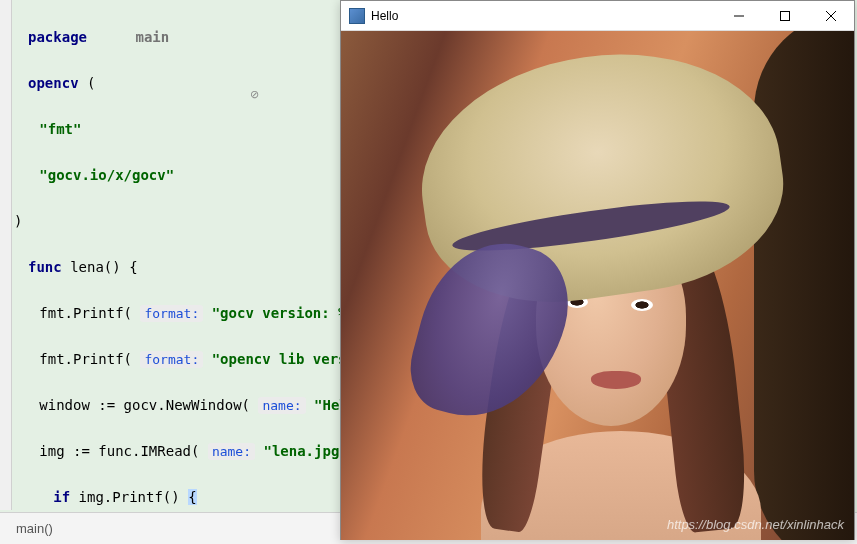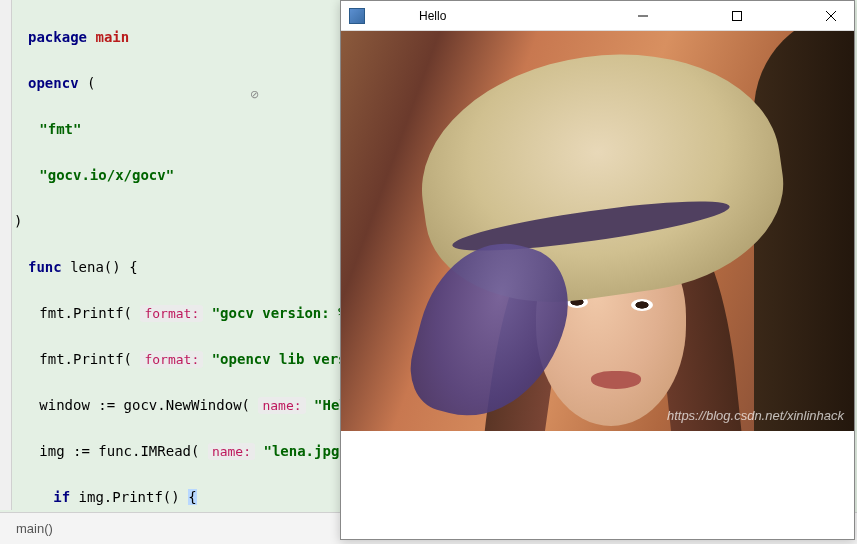--- a/index.html
+++ b/index.html
@@ -27,26 +27,26 @@
       background: #f0f0f0;
       border-right: 1px solid #d0d0d0;
     }
     .code-area {
       padding-left: 14px;
       padding-top: 3px;
       line-height: 23px;
       white-space: pre;
     }
     .kw { color: #000080; font-weight: bold; margin-left: 14px; }
-    .pkg { color: #b91c1c; font-weight: bold; }
+    .pkg { color: #737373; font-weight: bold; margin-left: 40px; }
     .str { color: #006400; font-weight: bold; }
     .ident { color: #000; }
     .hint {
       background: #ebebeb;
-      color: #be185d;
+      color: #1d4ed8;
       font-style: normal;
       border-radius: 3px;
       padding: 1px 4px;
       font-size: 13px;
     }
     .brace-highlight {
       background: #b8d8ff;
     }
     .footer {
       position: absolute;
@@ -76,21 +76,20 @@
       box-shadow: 0 2px 10px rgba(0,0,0,0.2);
     }
     .titlebar {
       height: 30px;
       background: #fff;
       display: flex;
       align-items: center;
       border-bottom: 1px solid #ddd;
       font-family: 'Segoe UI', sans-serif;
       font-size: 12px;
-      gap: 48px;
     }
     .titlebar-icon {
       width: 16px;
       height: 16px;
       margin-left: 8px;
       margin-right: 6px;
       background: linear-gradient(135deg,#5b8fd0 0%,#3a6ca5 100%);
       border: 1px solid #2a5a8a;
     }
     .titlebar-title { flex: 1; color: #000; }
@@ -100,21 +99,21 @@
       display: flex;
       align-items: center;
       justify-content: center;
       color: #000;
       font-family: 'Segoe UI', sans-serif;
     }
     .titlebar-btn svg { width: 10px; height: 10px; }
     
     .image-content {
       width: 513px;
-      height: 400px;
+      height: 509px;
       position: relative;
       overflow: hidden;
       background: linear-gradient(110deg, #8b5a3c 0%, #6b3a2c 15%, #c87850 30%, #d89060 50%, #b06840 70%, #704030 100%);
     }
     .hat {
       position: absolute;
       left: 80px;
       top: 25px;
       width: 360px;
       height: 240px;

